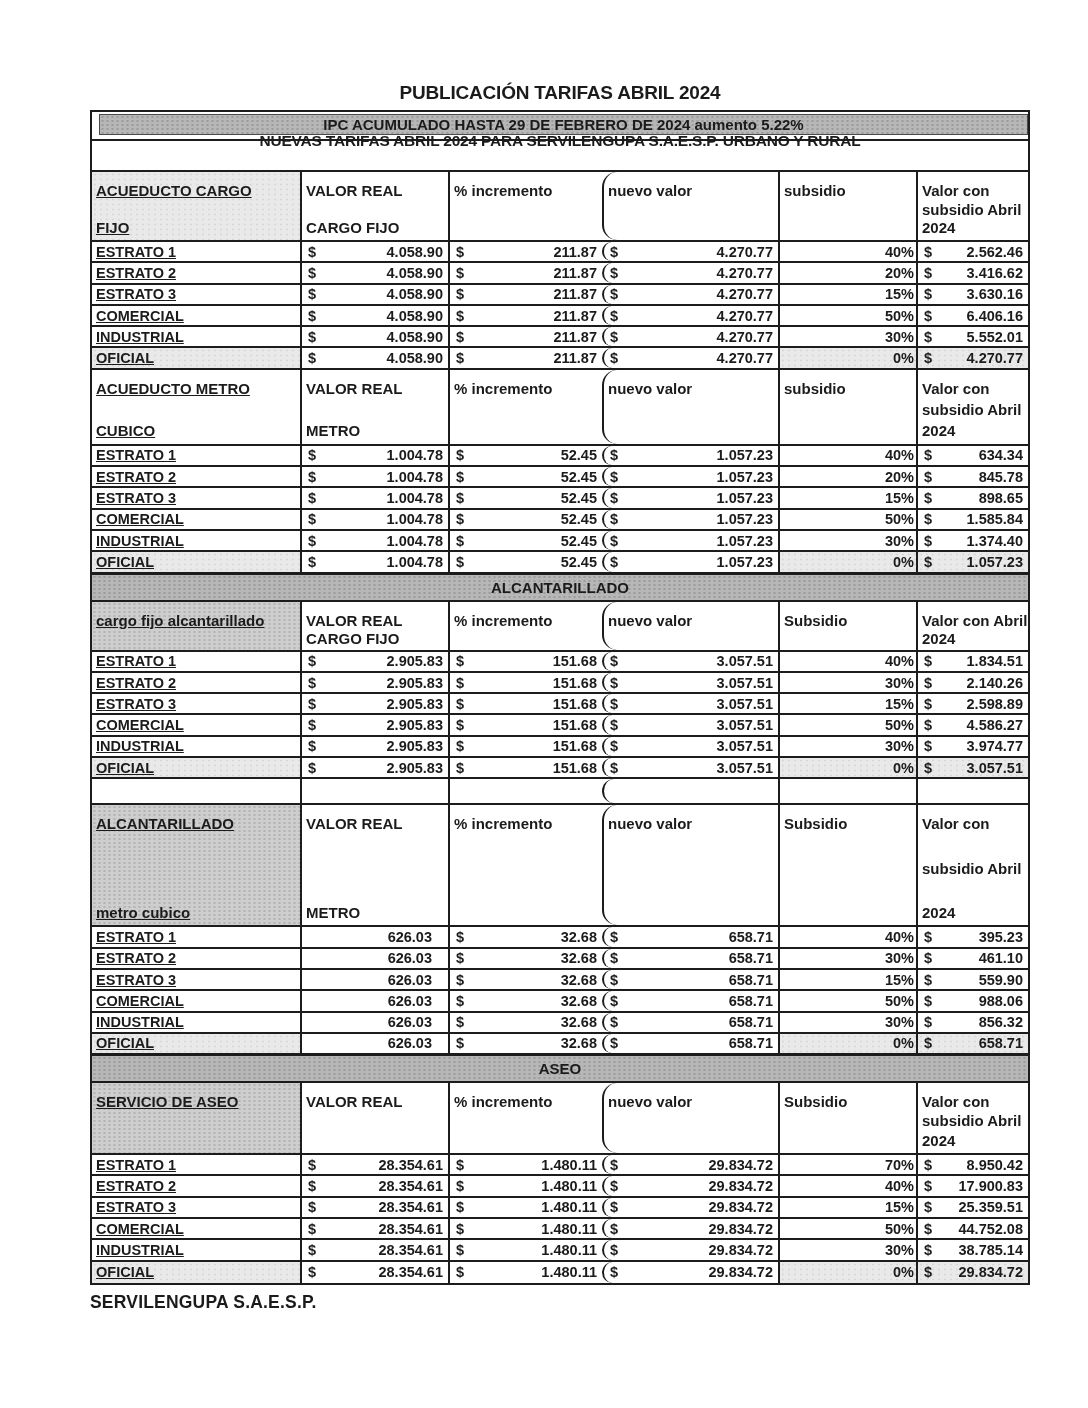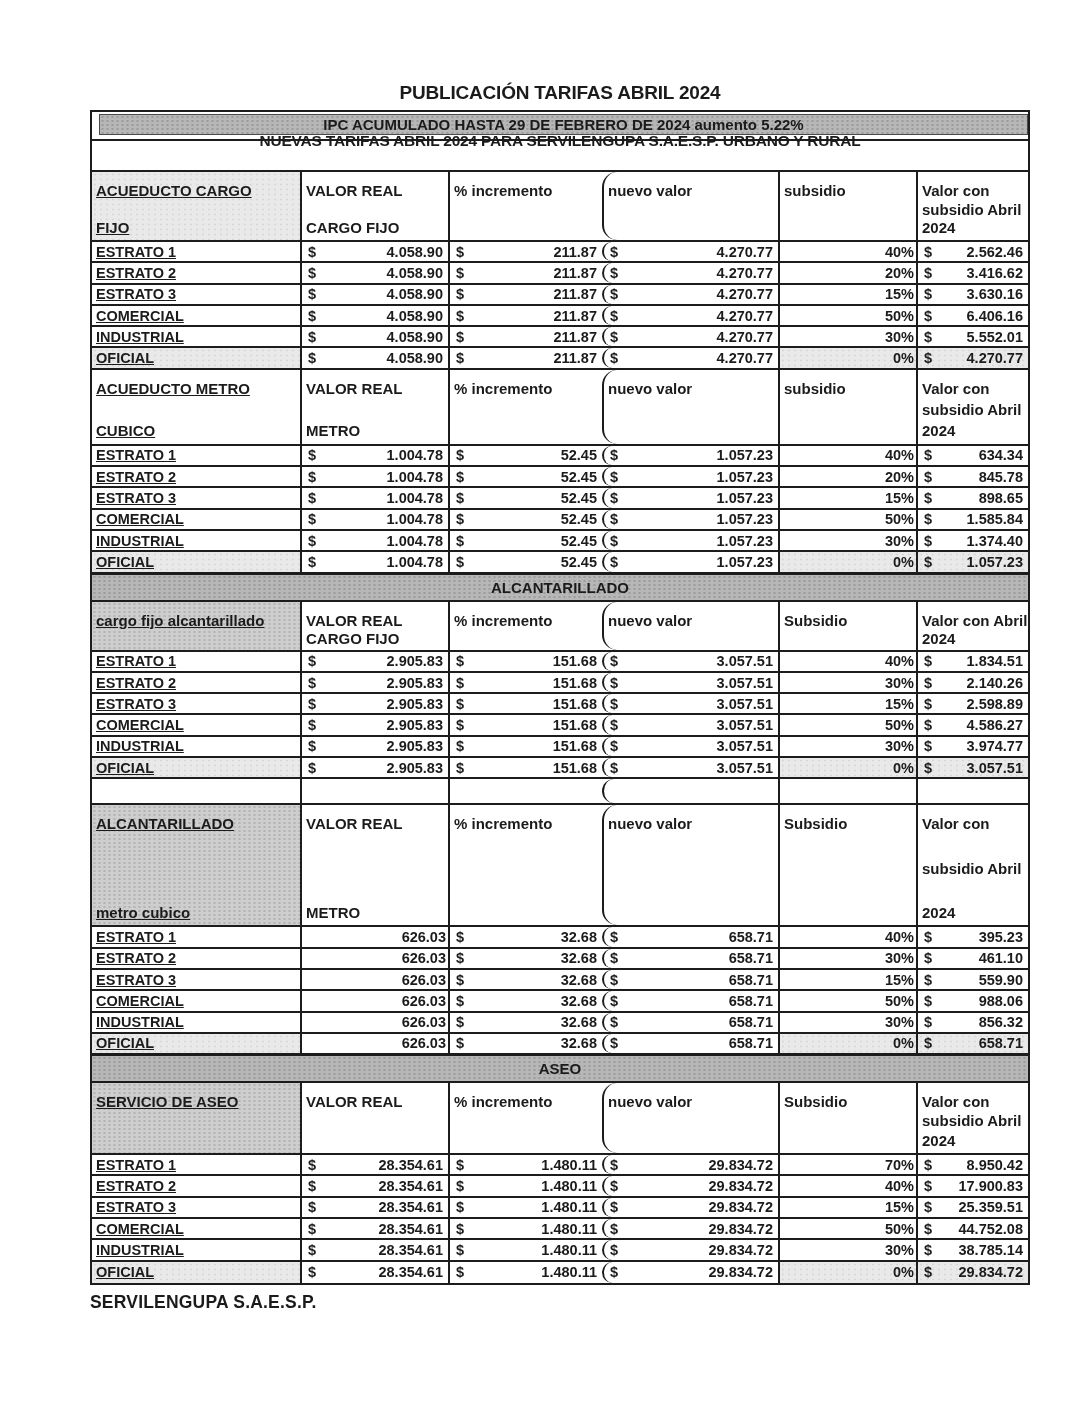--- a/index.html
+++ b/index.html
@@ -61,21 +61,21 @@
   }
   .cell:first-child{border-left:none;text-decoration:underline;}
   .c1{width:208px;} .c2{width:148px;} .c3{width:154px;} .c4{width:176px;border-radius:15px;} .c5{width:138px;} .c6{width:123px;flex:1;}
   .hcell{display:flex;flex-direction:column;justify-content:space-between;padding:10px 3px 3px 4px;line-height:18.5px;font-size:15px;}
   .hline{display:block;white-space:nowrap;}
   .drow{height:21.3px;}
   .dcell{display:flex;align-items:center;}
   .label-cell{padding-left:4px;white-space:nowrap;}
   .money-cell .cur{padding-left:6px;}
   .money-cell .num{margin-left:auto;padding-right:5px;}
-  .plain-num{justify-content:flex-end;padding-right:2px;}
+  .plain-num{justify-content:flex-end;padding-right:16px;}
   .pct-cell{justify-content:flex-end;padding-right:2px;}
   .spacer-row{height:26px;}
   .doc-footer{
     position:absolute;top:1292px;left:90px;width:940px;
     text-align:left;font-size:17.5px;font-weight:700;letter-spacing:0.2px;
   }
 </style>
 </head>
 <body>
 

